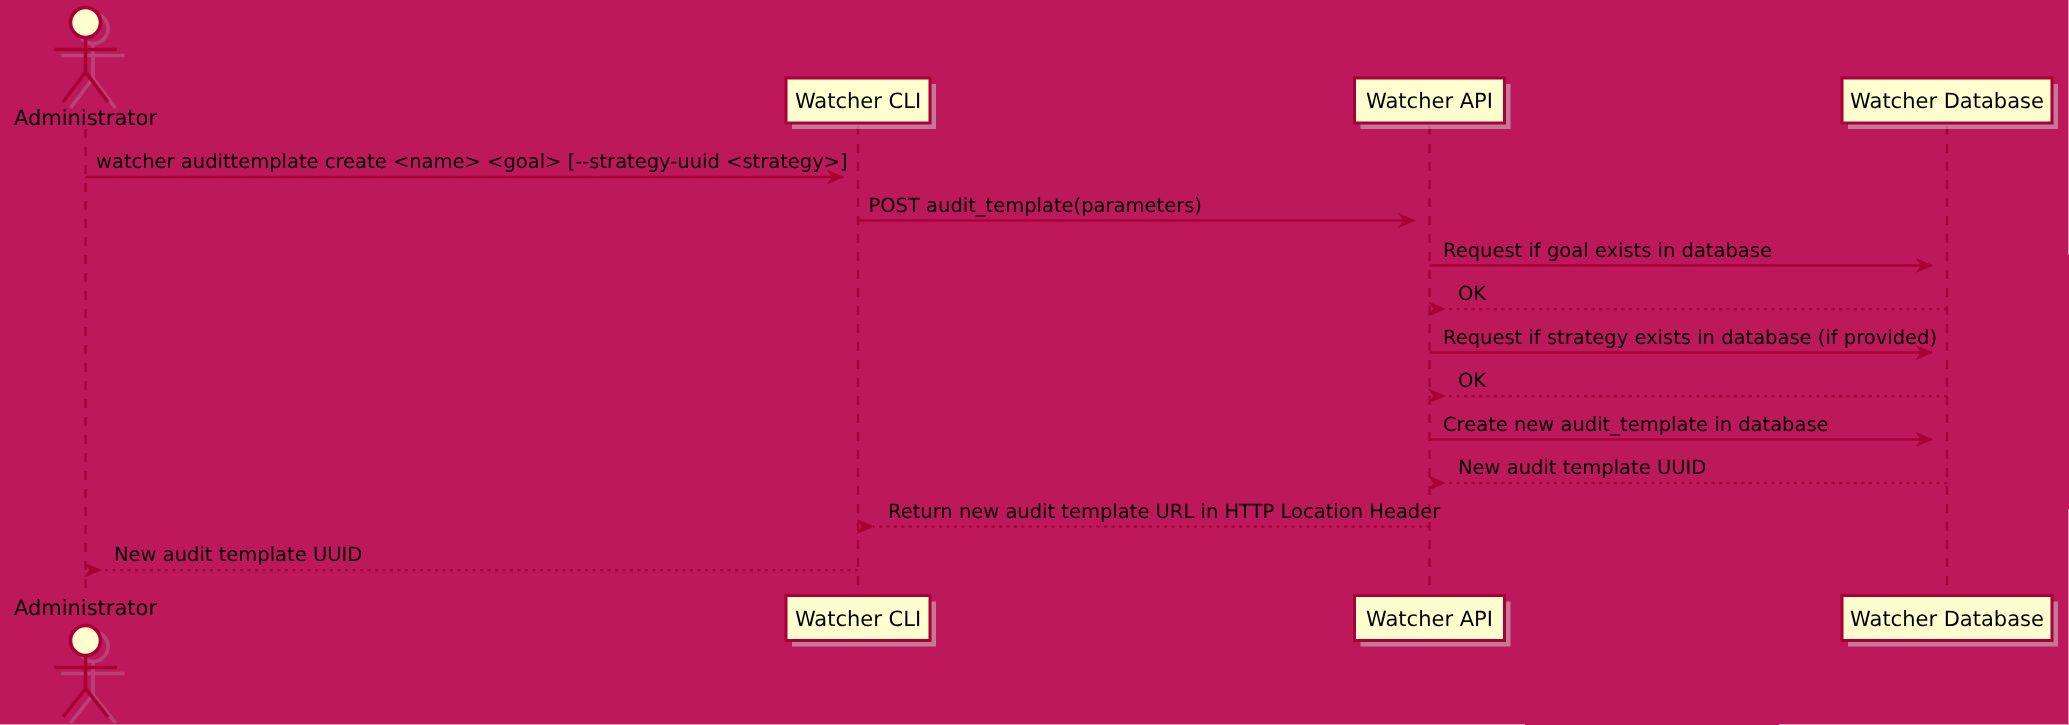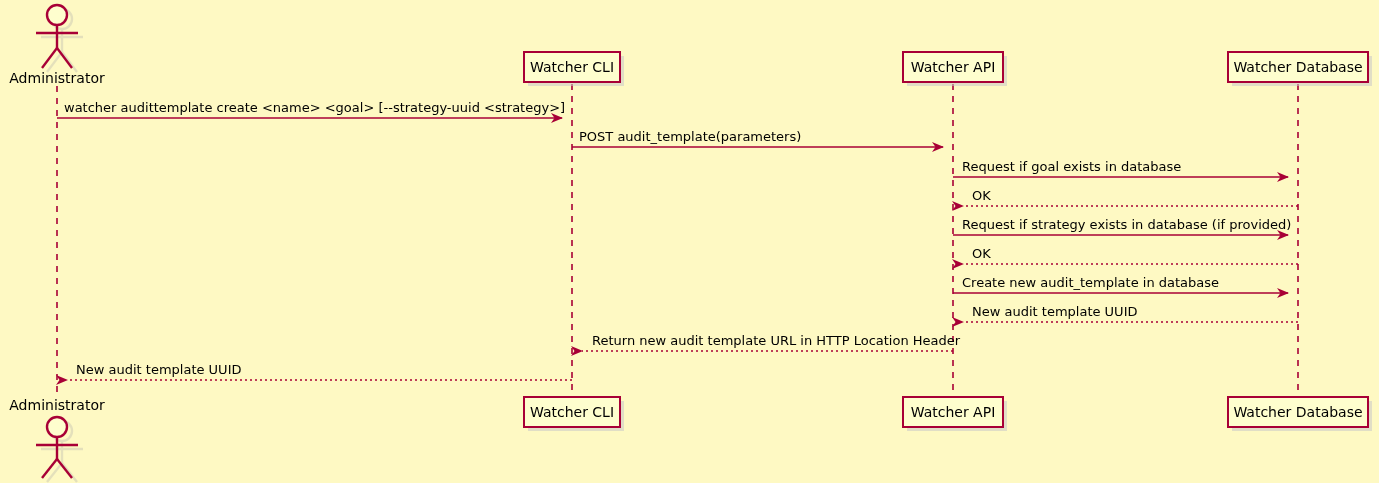--- a/index.html
+++ b/index.html
@@ -8,21 +8,21 @@
     padding: 0;
     background: #FFFFFF;
   }
   body {
     font-family: "DejaVu Sans", sans-serif;
   }
   #diagram-root {
     position: relative;
     width: 1379px;
     height: 483px;
-    background: #fef9c3;
+    background: #be185d;
     overflow: hidden;
   }
   svg.diagram-canvas {
     position: absolute;
     top: 0;
     left: 0;
     width: 1379px;
     height: 483px;
   }
   .msg-label {

